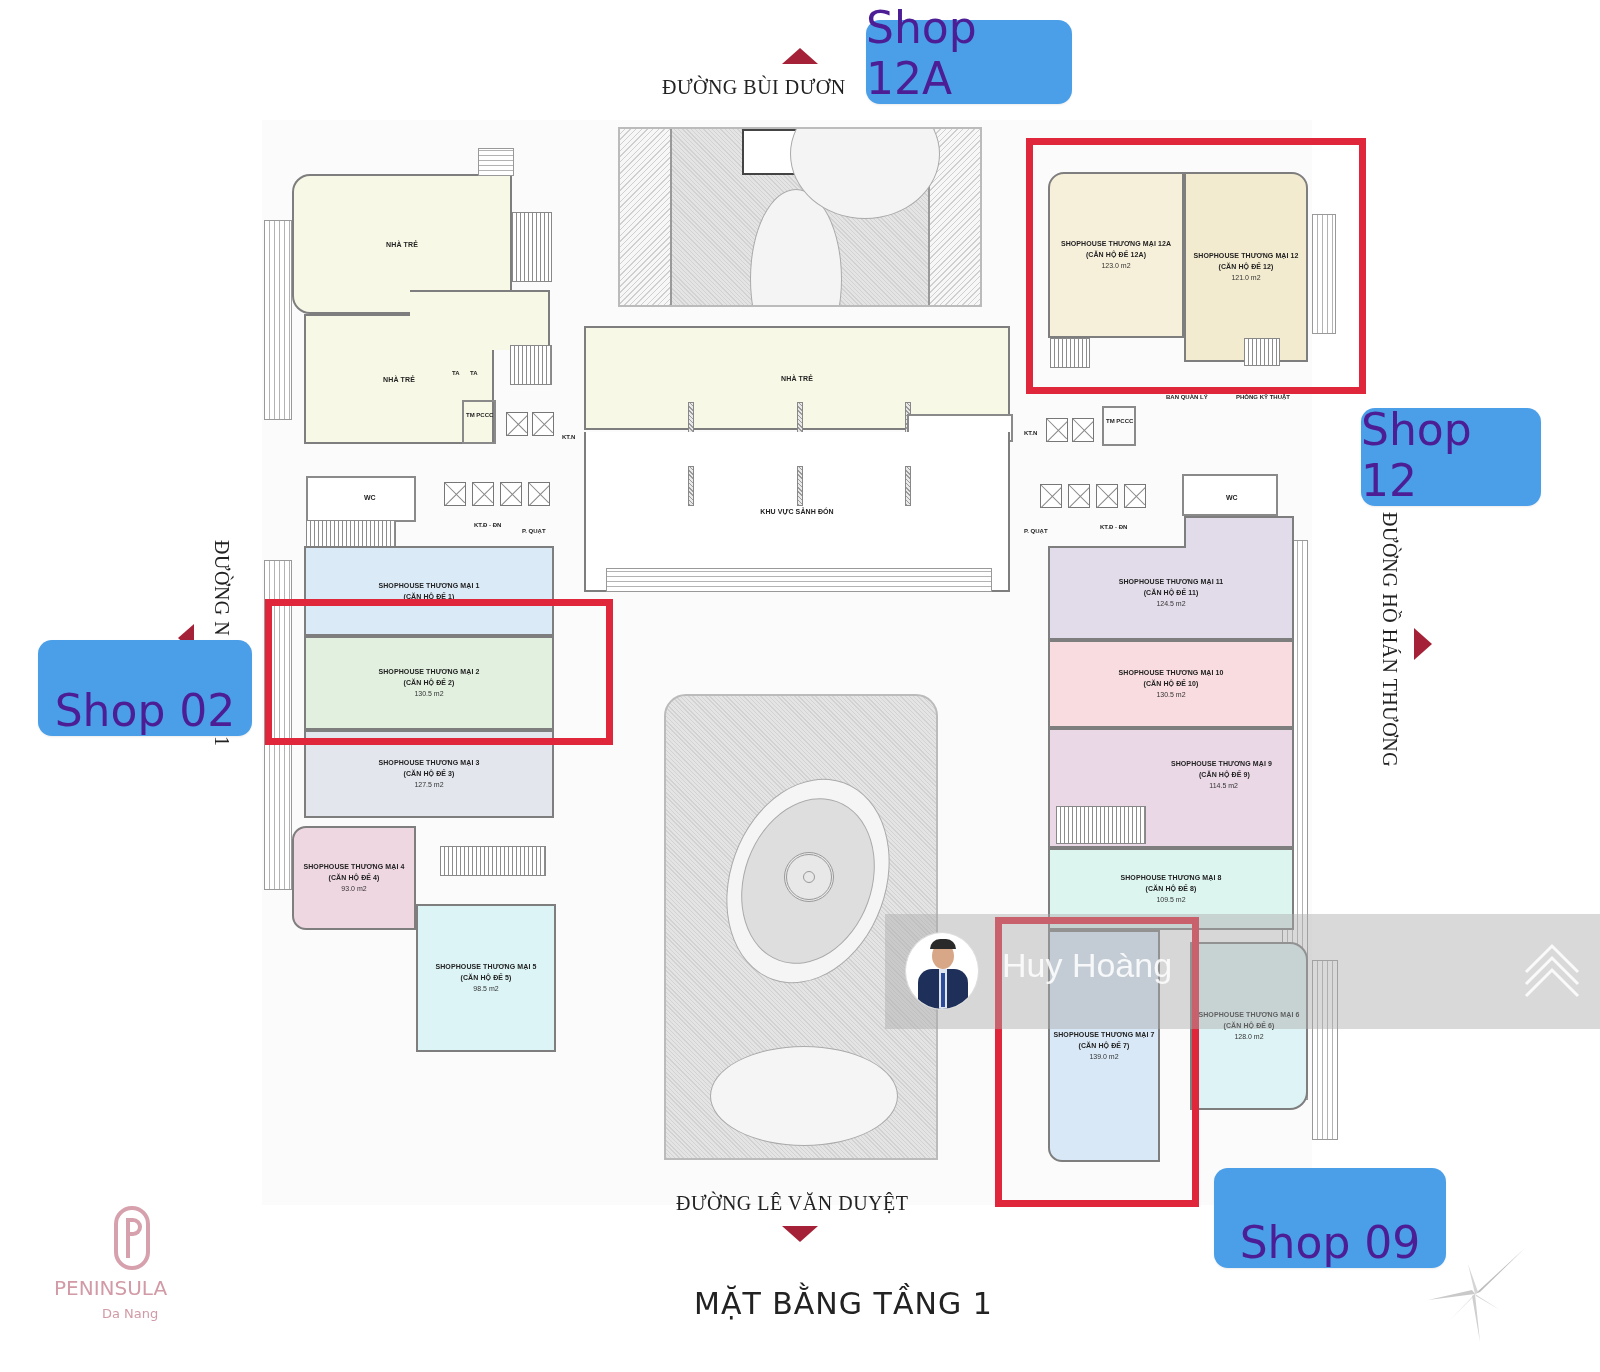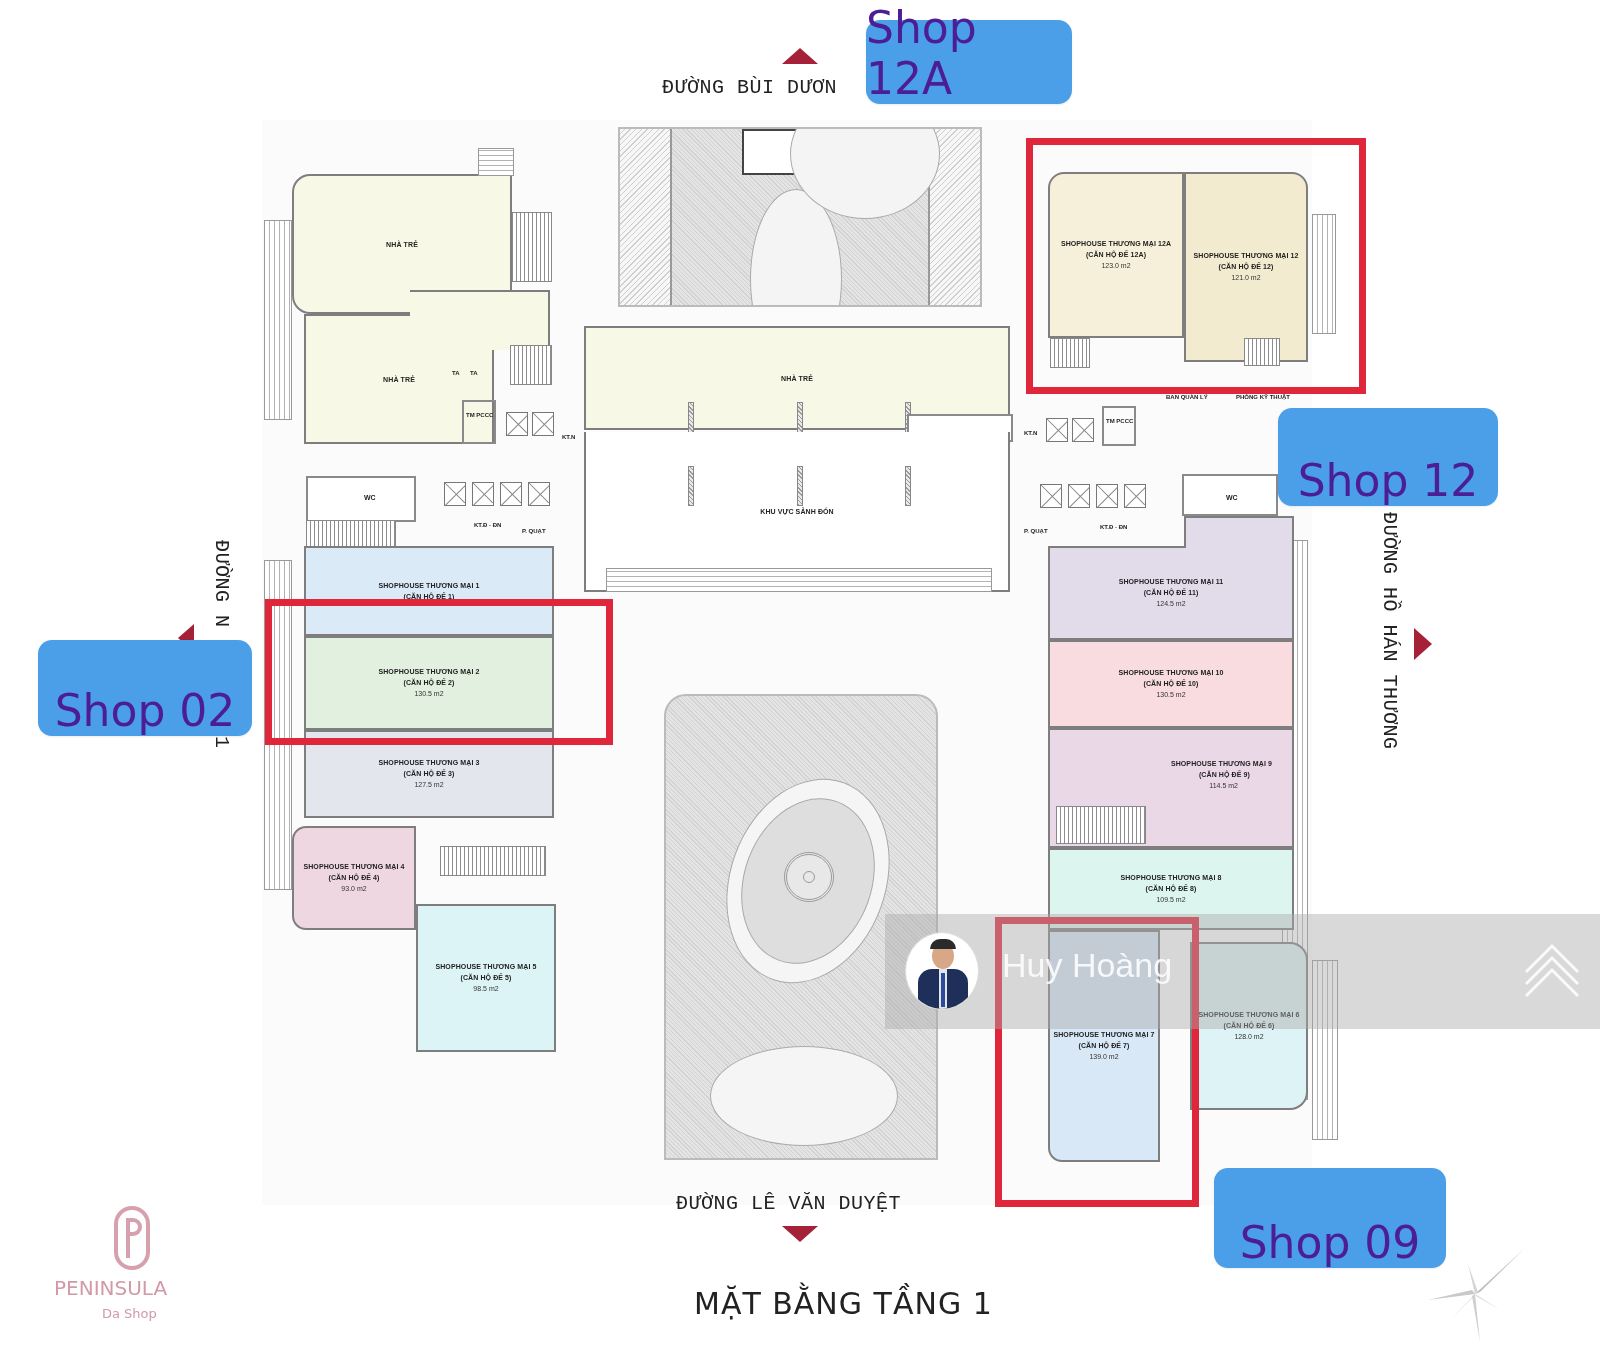--- a/index.html
+++ b/index.html
@@ -54,21 +54,21 @@
 
   
   .callout {
     position:absolute; background:#4a9fe8; color:#4c1d95; border-radius:14px;
     font-family:"DejaVu Sans", sans-serif; font-size:44px; display:flex;
     align-items:flex-end; justify-content:center; letter-spacing:0px;
     box-shadow:0 1px 2px rgba(0,0,0,0.08);
   }
 
   
-  .street { position:absolute; font-family:Liberation Mono, monospace; font-size:20px; color:#222; letter-spacing:0.5px; white-space:nowrap; }
+  .street { position:absolute; font-family:Liberation Serif, serif; font-size:20px; color:#222; letter-spacing:0.5px; white-space:nowrap; }
   .street.v { writing-mode:vertical-rl; }
   .arrow { position:absolute; width:0; height:0; }
   .arrow.up { border-left:18px solid transparent; border-right:18px solid transparent; border-bottom:16px solid #a52137; }
   .arrow.down { border-left:18px solid transparent; border-right:18px solid transparent; border-top:16px solid #a52137; }
   .arrow.right { border-top:16px solid transparent; border-bottom:16px solid transparent; border-left:18px solid #a52137; }
   .arrow.left { border-top:14px solid transparent; border-bottom:14px solid transparent; border-right:16px solid #a52137; }
 
   .title { position:absolute; font-family:"DejaVu Sans", sans-serif; font-size:30px; color:#222; letter-spacing:1px; }
 
   
@@ -252,38 +252,38 @@
 <span class="street v" style="left:1378px;top:512px;">ĐƯỜNG HỒ HÁN THƯƠNG</span>
 <div class="arrow right" style="left:1414px;top:628px;"></div>
 
 <span class="street v" style="left:210px;top:540px;">ĐƯỜNG N</span>
 <span class="street v" style="left:210px;top:736px;">1</span>
 <div class="arrow left" style="left:178px;top:624px;"></div>
 
 <div class="callout" style="left:866px;top:20px;width:206px;height:84px;">
   <span>Shop 12A</span>
 </div>
-<div class="callout" style="left:1278px;top:408px;width:220px;height:98px;">
+<div class="callout" style="left:1361px;top:408px;width:180px;height:98px;">
   <span>Shop 12</span>
 </div>
 <div class="callout" style="left:38px;top:640px;width:214px;height:96px;">
   <span>Shop 02</span>
 </div>
 <div class="callout" style="left:1214px;top:1168px;width:232px;height:100px;">
   <span>Shop 09</span>
 </div>
 
 <span class="title" style="left:646px;top:1286px;margin-left:48px;">MẶT BẰNG TẦNG 1</span>
 
 <div class="abs" style="left:114px;top:1206px;width:36px;height:64px;border:4px solid #d6a0ad;border-radius:18px;">
   <div class="abs" style="left:8px;top:8px;width:4px;height:40px;background:#d6a0ad;"></div>
   <div class="abs" style="left:8px;top:8px;width:16px;height:18px;border:4px solid #d6a0ad;border-left:none;border-radius:0 10px 10px 0;"></div>
 </div>
 <span class="logo-text" style="left:54px;top:1276px;font-size:20px;letter-spacing:0px;">PENINSULA</span>
-<span class="logo-text" style="left:102px;top:1306px;font-size:13px;">Da Shop</span>
+<span class="logo-text" style="left:102px;top:1306px;font-size:13px;">Da Nang</span>
 
 <svg class="abs" style="left:1420px;top:1244px;" width="110" height="100" viewBox="0 0 110 100">
   <polygon points="55,50 105,4 60,48" fill="#bdbdbd"></polygon>
   <polygon points="55,50 8,56 52,46" fill="#c9c9c9"></polygon>
   <polygon points="55,50 60,98 52,52" fill="#cfcfcf"></polygon>
   <polygon points="55,50 48,20 58,48" fill="#d5d5d5"></polygon>
   <polygon points="55,50 80,66 56,52" fill="#d5d5d5"></polygon>
   <polygon points="55,50 30,76 54,52" fill="#d5d5d5"></polygon>
 </svg>
 

